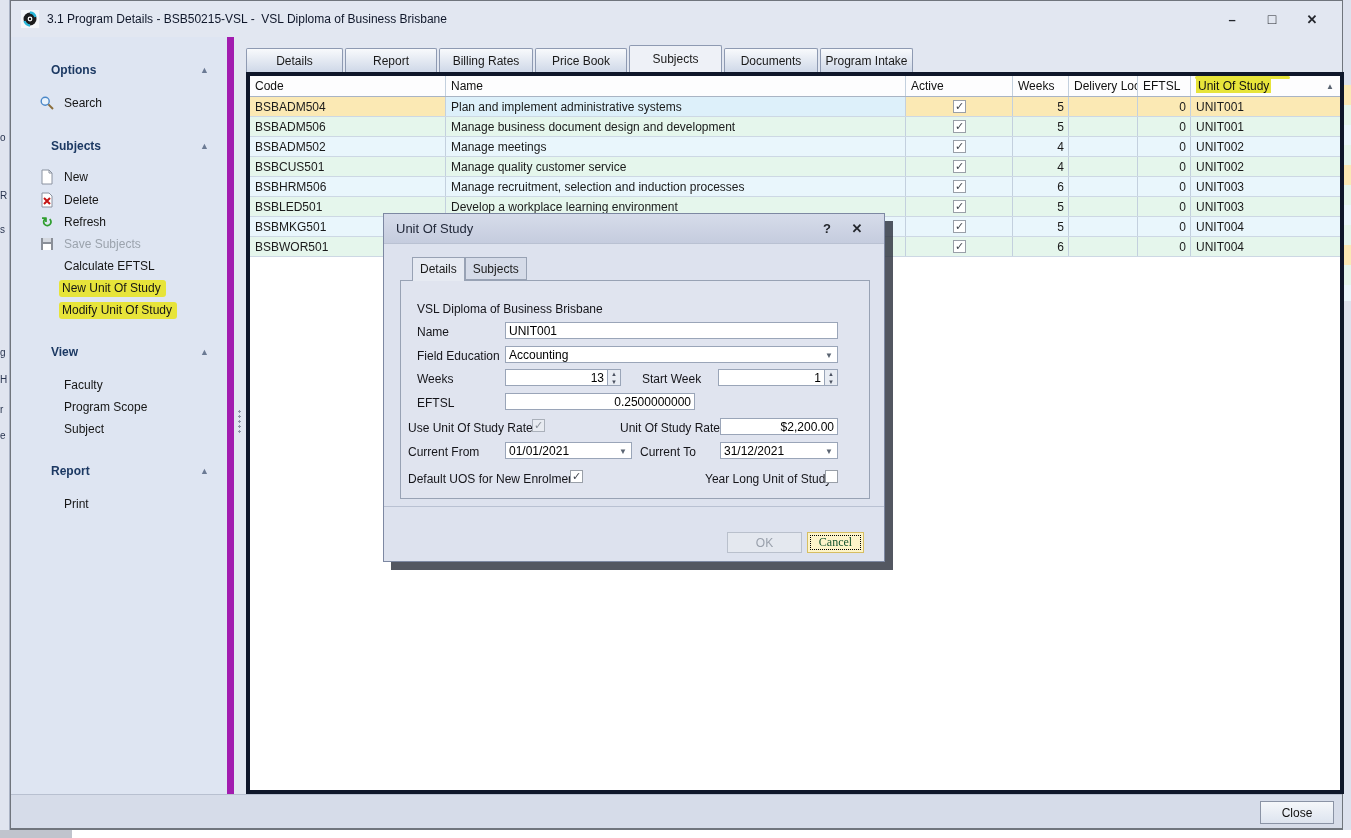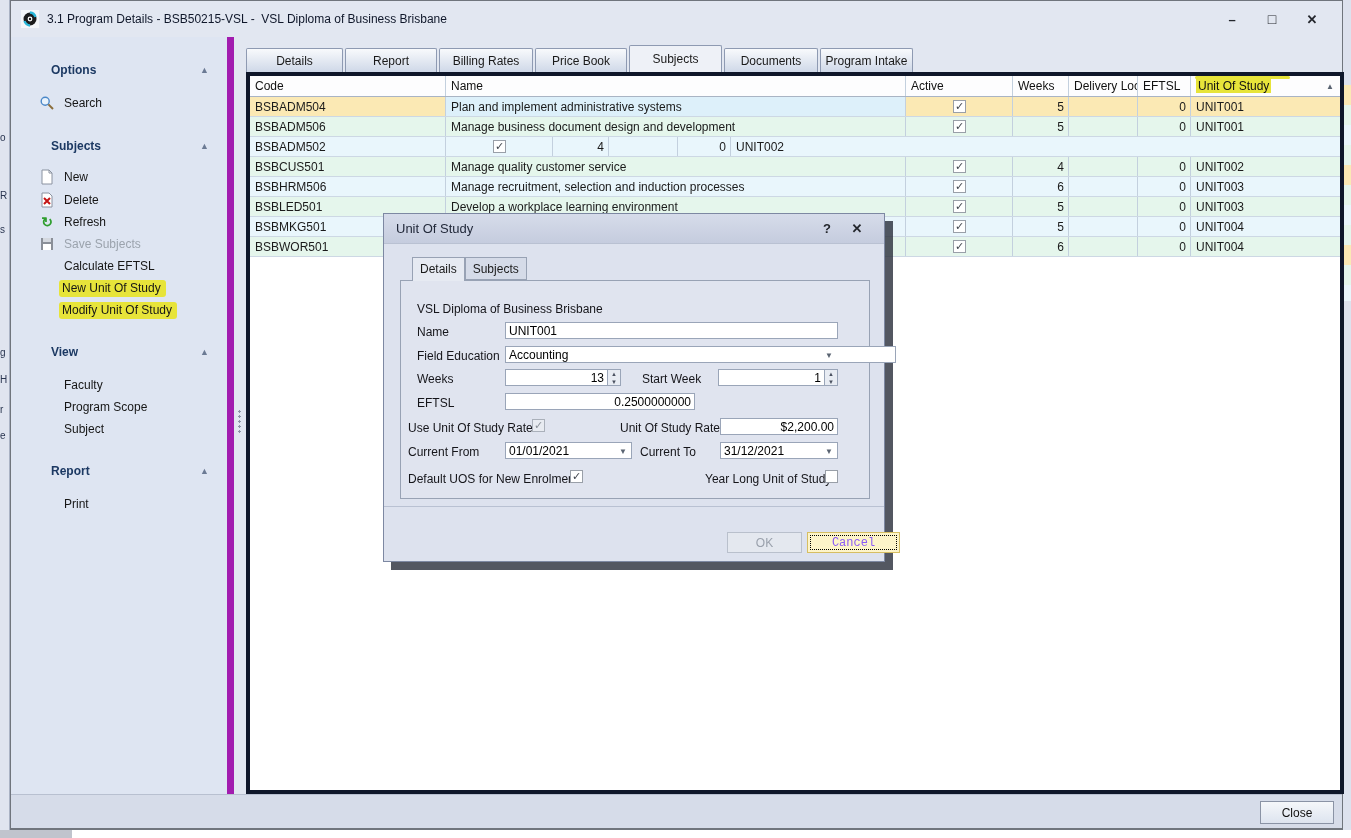--- a/index.html
+++ b/index.html
@@ -89,22 +89,22 @@
   .f-label { position:absolute; font-size:12px; color:#15151a; white-space:nowrap; }
   .f-input { position:absolute; height:17px; background:#fff; border:1px solid #9aa5b8; font-family:"Liberation Sans",sans-serif;
         font-size:12px; padding:0 3px; color:#000; }
   .f-input.ra { text-align:right; }
   .combo-arrow { position:absolute; font-size:8px; color:#5a6472; pointer-events:none; }
   .spin { position:absolute; width:13px; height:17px; display:flex; flex-direction:column; border:1px solid #9aa5b8; border-left:none; background:#e8ecf3; }
   .spin span { flex:1; font-size:6px; line-height:8px; text-align:center; color:#4a5160; cursor:pointer; }
   .dlg-footer-line { position:absolute; left:0; right:0; top:292px; border-top:1px solid #b9c1d2; }
   .dlg-btn-ok { position:absolute; left:343px; top:318px; width:75px; height:21px; background:#e4e8ef; border:1px solid #b9c0cc;
         color:#9aa1ac; font-family:"Liberation Sans",sans-serif; font-size:12px; }
-  .dlg-btn-cancel { position:absolute; left:423px; top:318px; width:93px; height:21px; background:#fdf4c9; border:1px solid #d6be62;
-        outline:1px dotted #000; outline-offset:-4px; font-family:Liberation Mono, monospace; font-size:12px; color:#8b5cf6; cursor:pointer; }
+  .dlg-btn-cancel { position:absolute; left:423px; top:318px; width:57px; height:21px; background:#fdf4c9; border:1px solid #d6be62;
+        outline:1px dotted #000; outline-offset:-4px; font-family:Liberation Serif, serif; font-size:12px; color:#14532d; cursor:pointer; }
 </style>
 </head>
 <body>
 
 <div class="screen">
 
   <div class="left-sliver" id="left-sliver">
       <span class="frag" style="top: 132px;">o</span>
       <span class="frag" style="top: 190px;">R</span>
       <span class="frag" style="top: 224px;">s</span>
@@ -265,20 +265,21 @@
               <div class="cell c-code">BSBADM506</div>
               <div class="cell c-name">Manage business document design and development</div>
               <div class="cell c-active"><span class="cb">✓</span></div>
               <div class="cell c-weeks">5</div>
               <div class="cell c-dloc"></div>
               <div class="cell c-eftsl">0</div>
               <div class="cell c-unit">UNIT001</div>
             </div>
             <div class="grid-row alt-blue">
               <div class="cell c-code">BSBADM502</div>
+              <div class="cell c-name">Manage meetings</div>
               <div class="cell c-active"><span class="cb">✓</span></div>
               <div class="cell c-weeks">4</div>
               <div class="cell c-dloc"></div>
               <div class="cell c-eftsl">0</div>
               <div class="cell c-unit">UNIT002</div>
             </div>
             <div class="grid-row alt-green">
               <div class="cell c-code">BSBCUS501</div>
               <div class="cell c-name">Manage quality customer service</div>
               <div class="cell c-active"><span class="cb">✓</span></div>
@@ -342,21 +343,21 @@
       <div class="dlg-tab active">Details</div>
       <div class="dlg-tab">Subjects</div>
     </div>
     <div class="groupbox">
       <div class="f-label" style="left:16px; top:21px;">VSL Diploma of Business Brisbane</div>
 
       <div class="f-label" style="left:16px; top:44px;">Name</div>
       <input class="f-input" style="left: 104px; top: 41px; width: 333px;" value="UNIT001">
 
       <div class="f-label" style="left:16px; top:68px;">Field Education</div>
-      <input class="f-input" style="left: 104px; top: 65px; width: 391px;" readonly="" value="Accounting">
+      <input class="f-input" style="left: 104px; top: 65px; width: 333px;" readonly="" value="Accounting">
       <span class="combo-arrow" style="left:424px; top:70px;">▼</span>
 
       <div class="f-label" style="left:16px; top:91px;">Weeks</div>
       <input class="f-input ra" style="left: 104px; top: 88px; width: 103px;" value="13">
       <span class="spin" style="left:207px; top:88px;">
           <span>▲</span>
           <span>▼</span>
         </span>
       <div class="f-label" style="left:241px; top:91px;">Start Week</div>
       <input class="f-input ra" style="left: 317px; top: 88px; width: 107px;" value="1">

